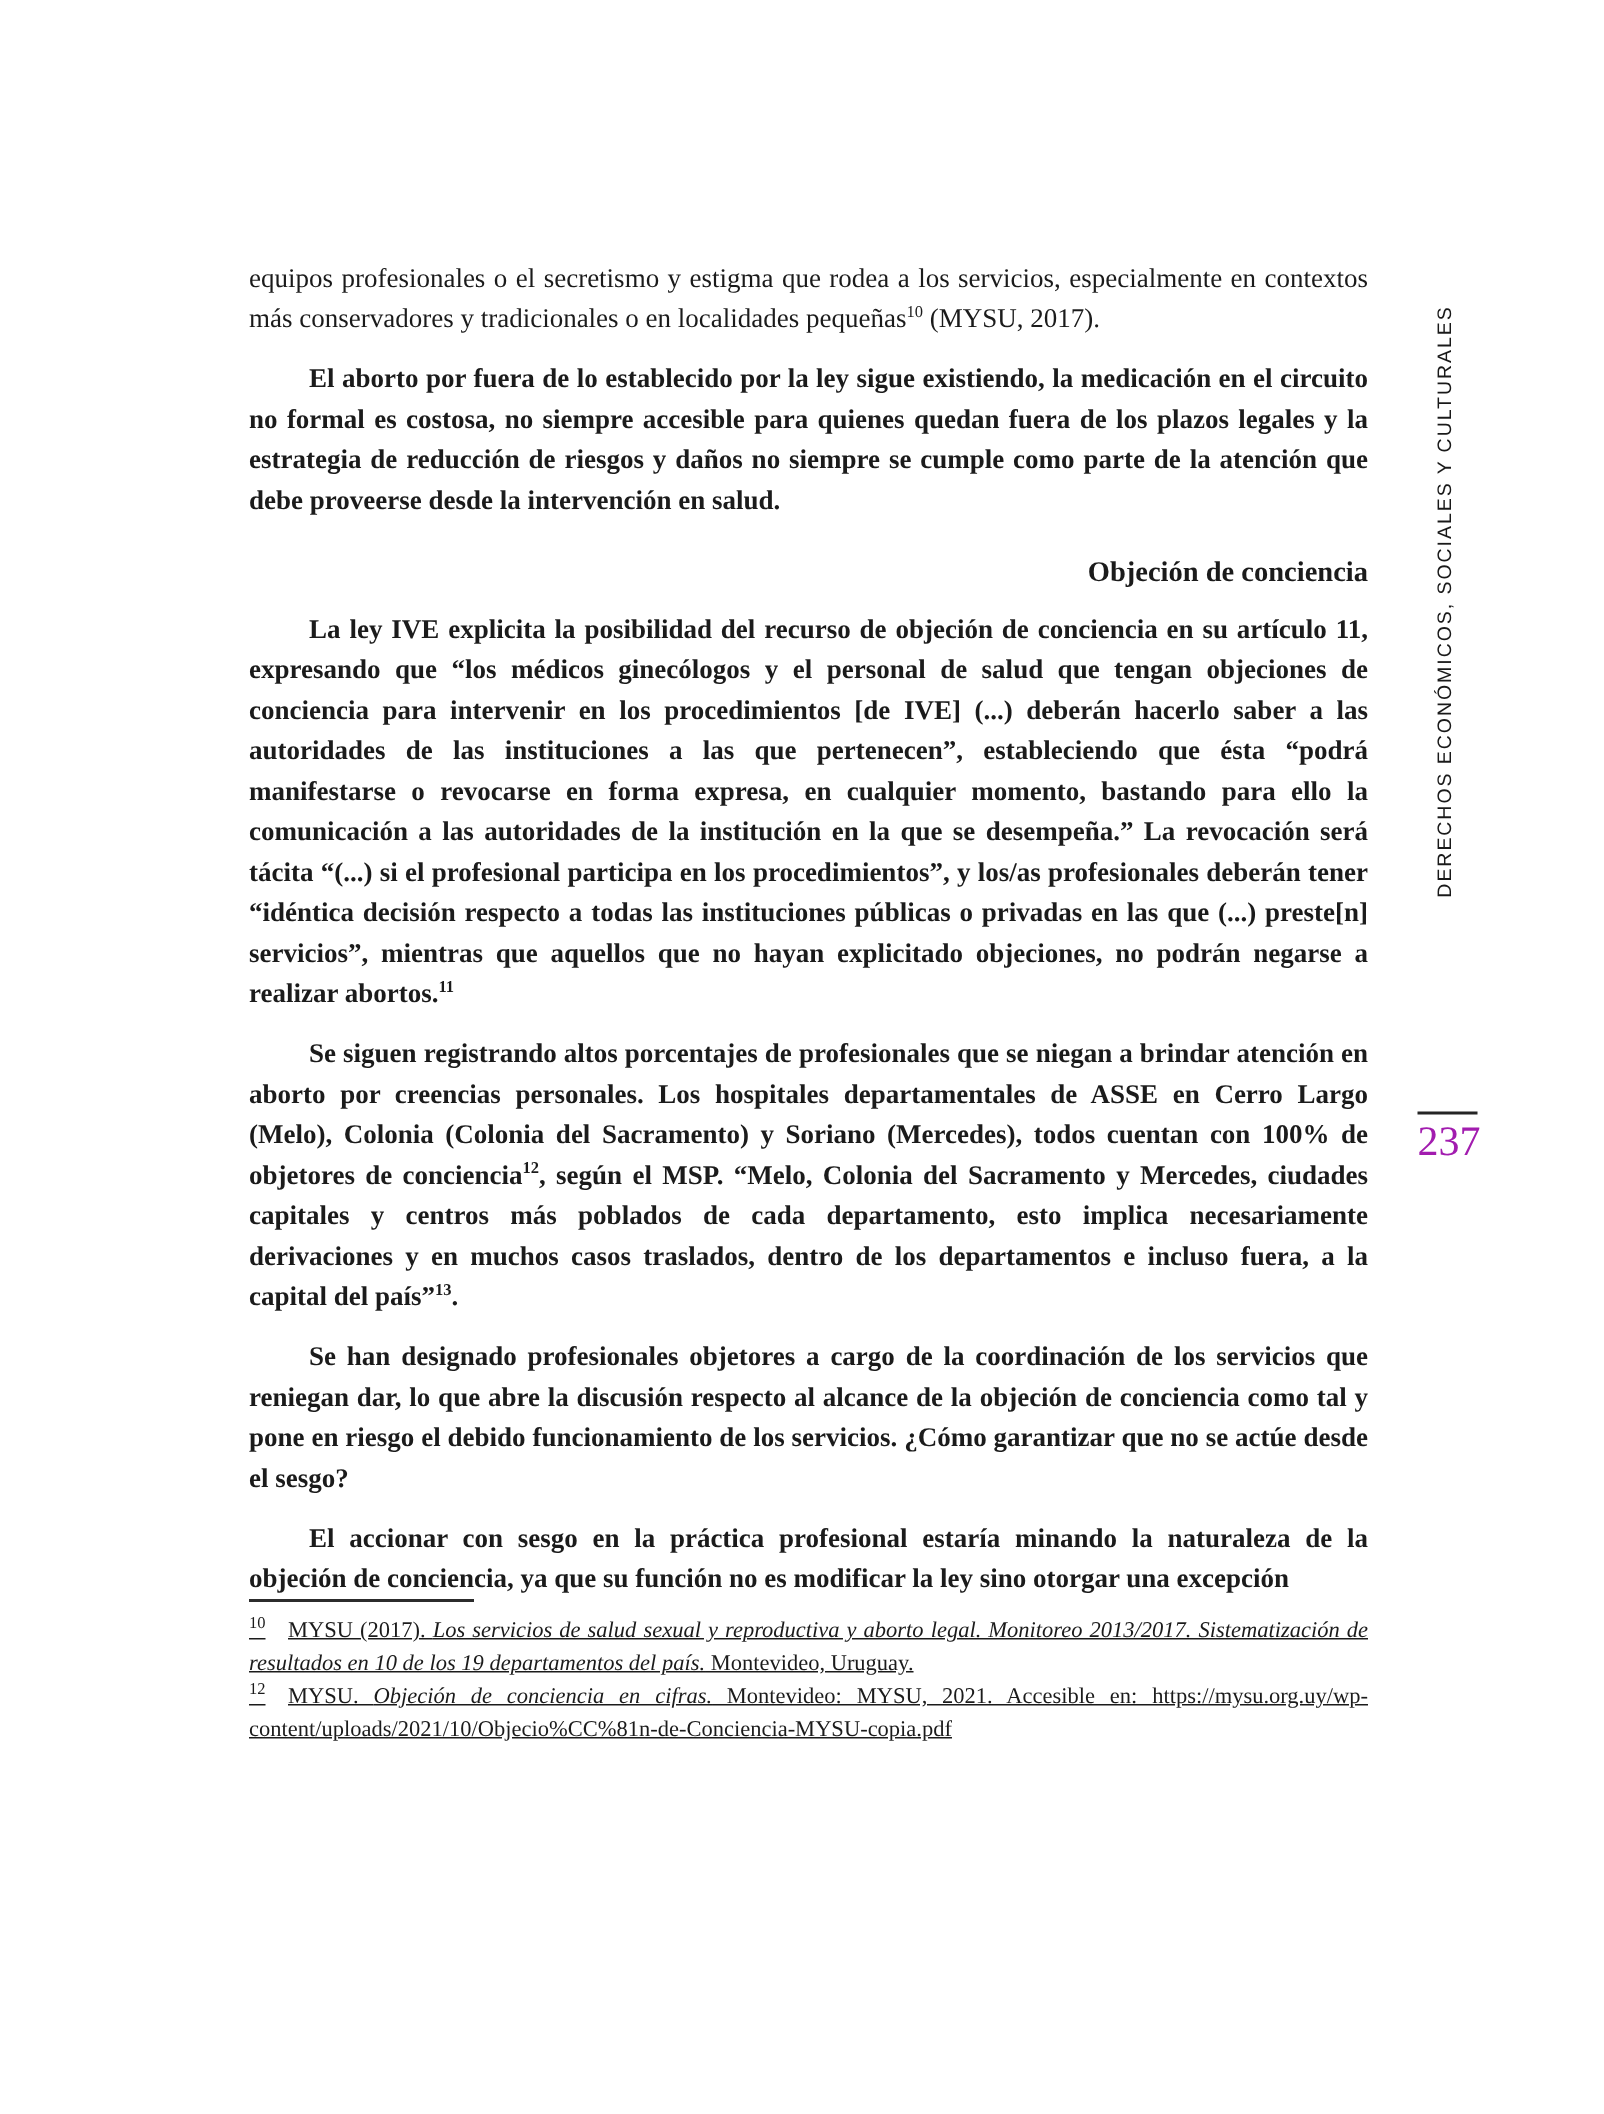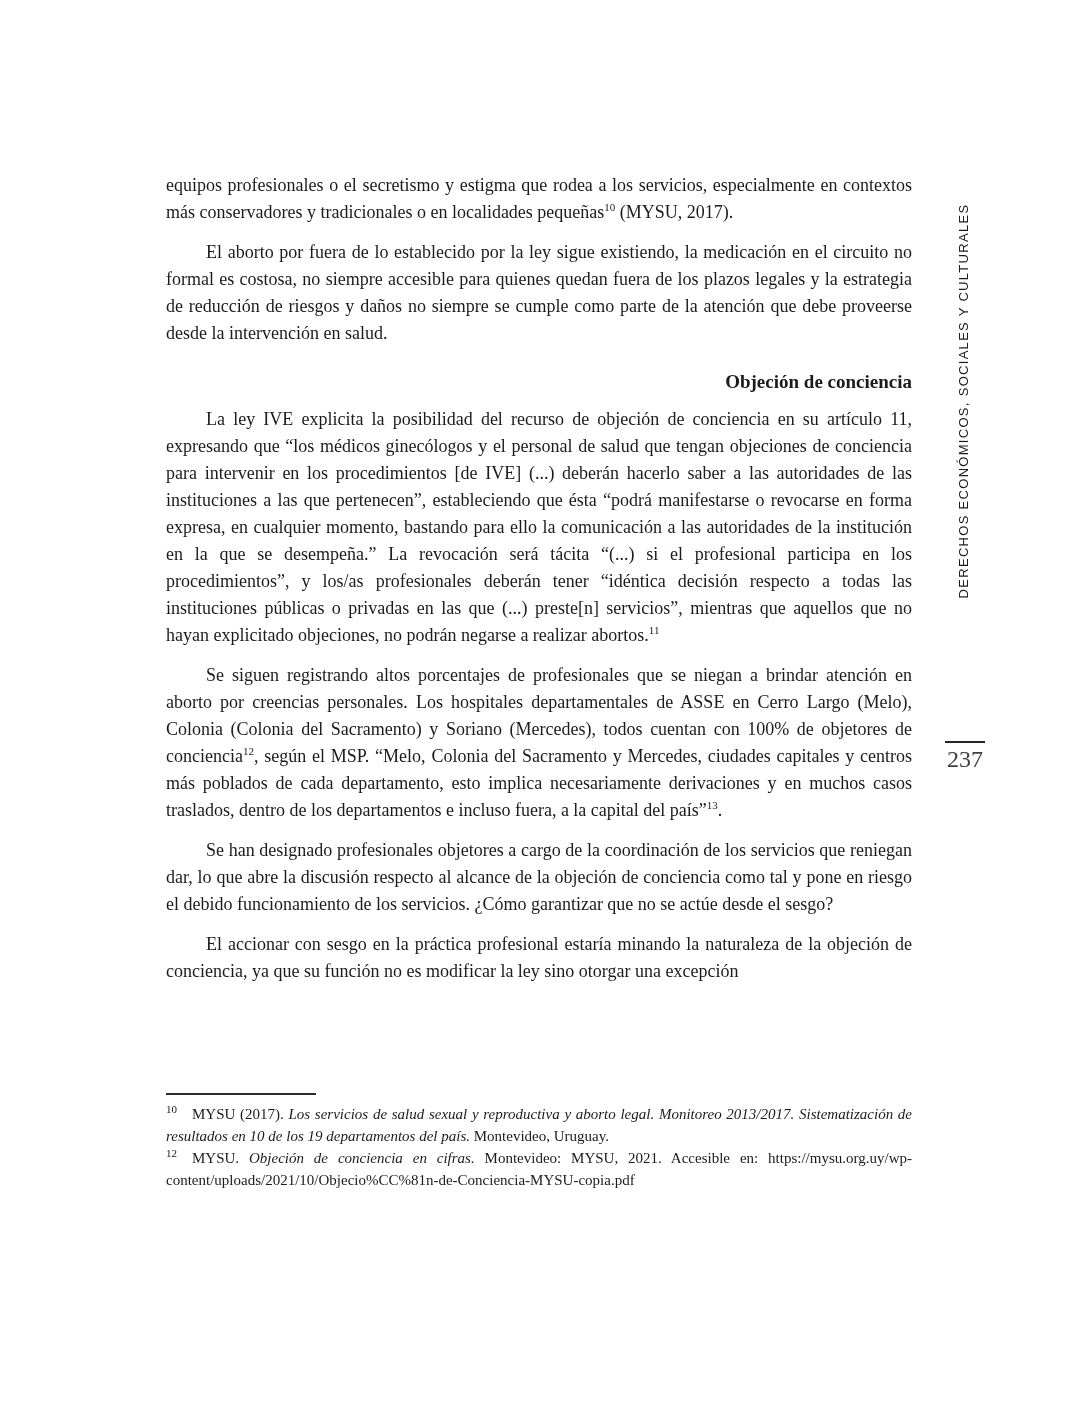--- a/index.html
+++ b/index.html
@@ -24,40 +24,42 @@
     font-size: 18px;
     line-height: 27px;
     text-align: justify;
     margin-top: 16px;
   }
   .body-p {
     margin: 0 0 13px 0;
   }
   .body-p.indent {
     text-indent: 40px;
+    font-weight: bold;
   }
   .body-p sup, .fn-num {
     font-size: 11px;
     line-height: 0;
   }
   .section-heading {
     font-size: 19px;
     font-weight: bold;
     text-align: right;
     margin: 22px 0 11px 0;
     line-height: 26px;
   }
   .footnotes {
     position: absolute;
     left: 166px;
-    top: 1093px;
+    top: 1066px;
     width: 746px;
     font-size: 15px;
     line-height: 22px;
     text-align: justify;
+    text-decoration: underline;
   }
   .fn-rule {
     width: 150px;
     height: 0;
     border-top: 2px solid #2c2c2c;
     margin-bottom: 8px;
   }
   .footnote {
     margin: 0;
   }
@@ -76,22 +78,22 @@
     color: #191919;
   }
   .page-number {
     position: absolute;
     left: 945px;
     top: 741px;
     width: 40px;
     border-top: 2px solid #252525;
     padding-top: 3px;
     text-align: center;
-    font-size: 24px;
-    color: #404040;
+    font-size: 28px;
+    color: #a21caf;
   }
 </style>
 </head>
 <body>
 
 <div class="page">
 
   <div class="sidebar-label">DERECHOS ECONÓMICOS, SOCIALES Y CULTURALES</div>
 
   <div class="page-number">237</div>

